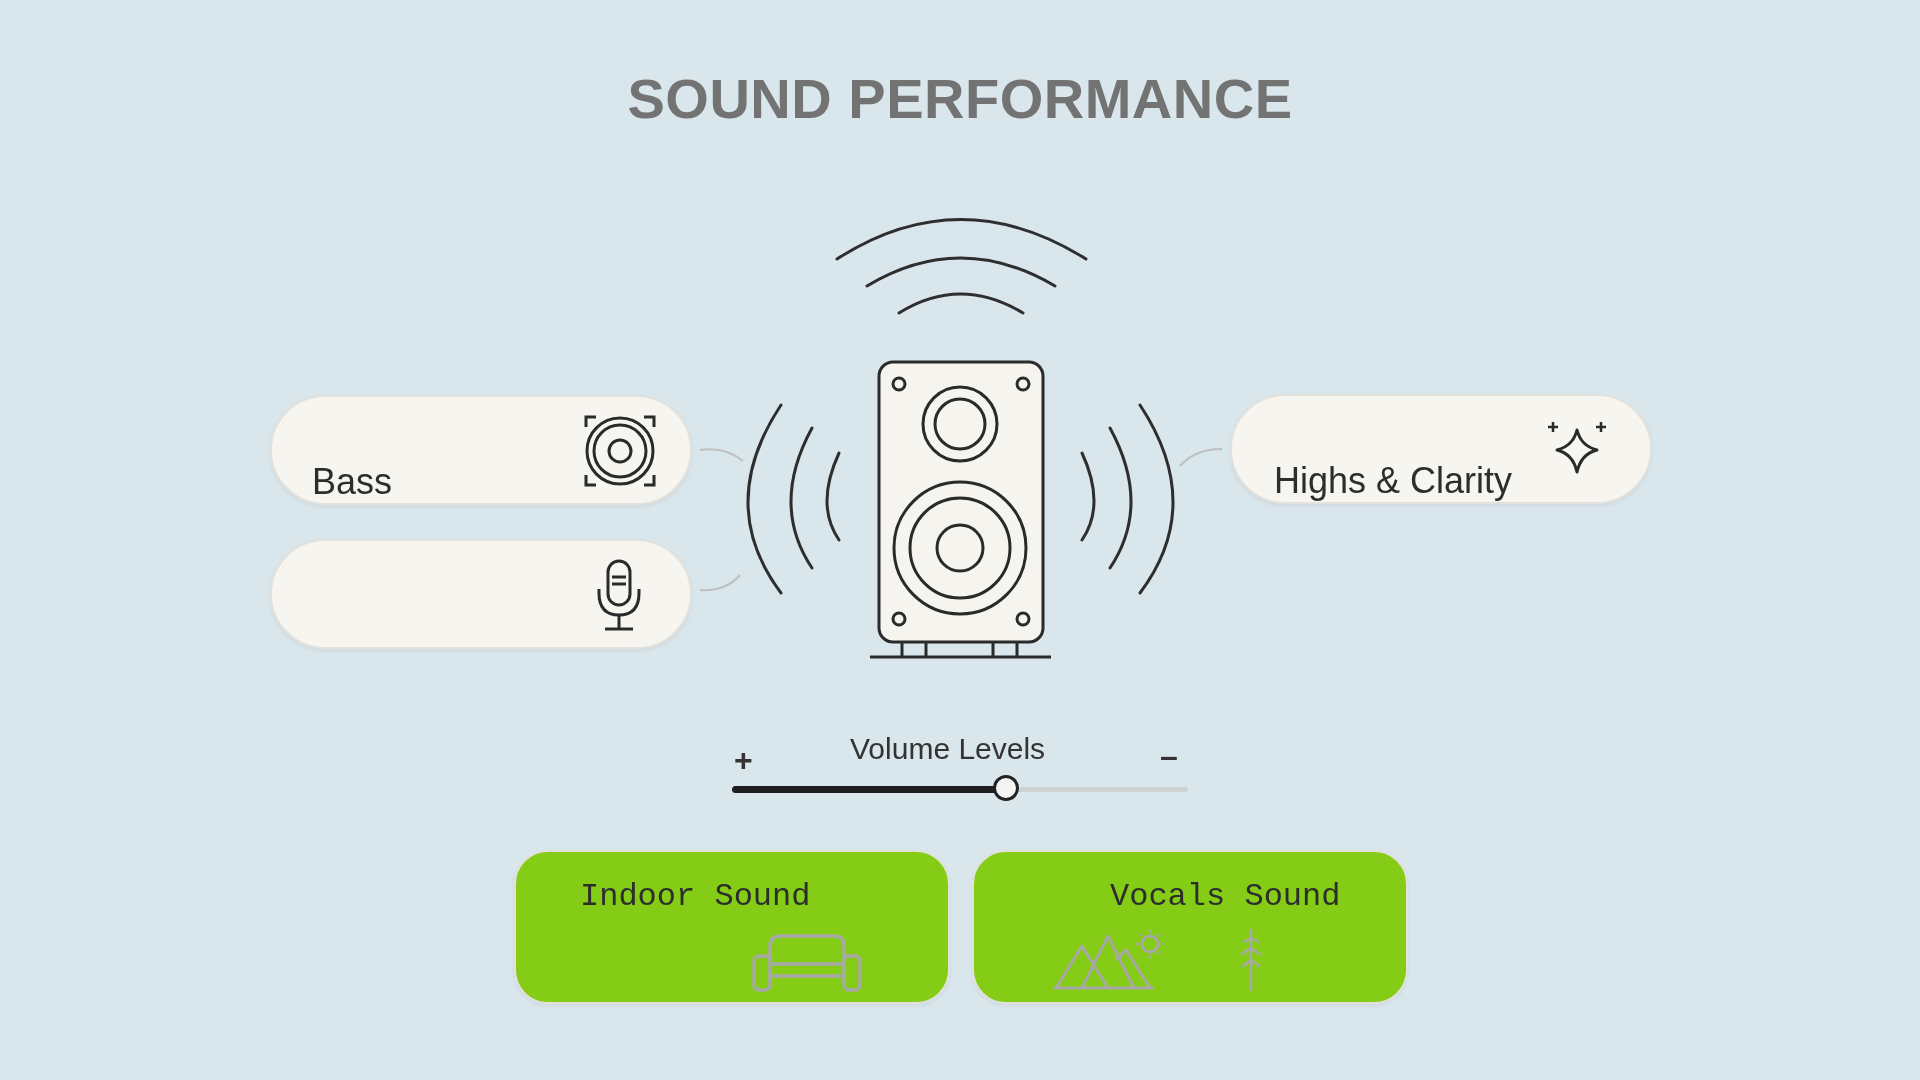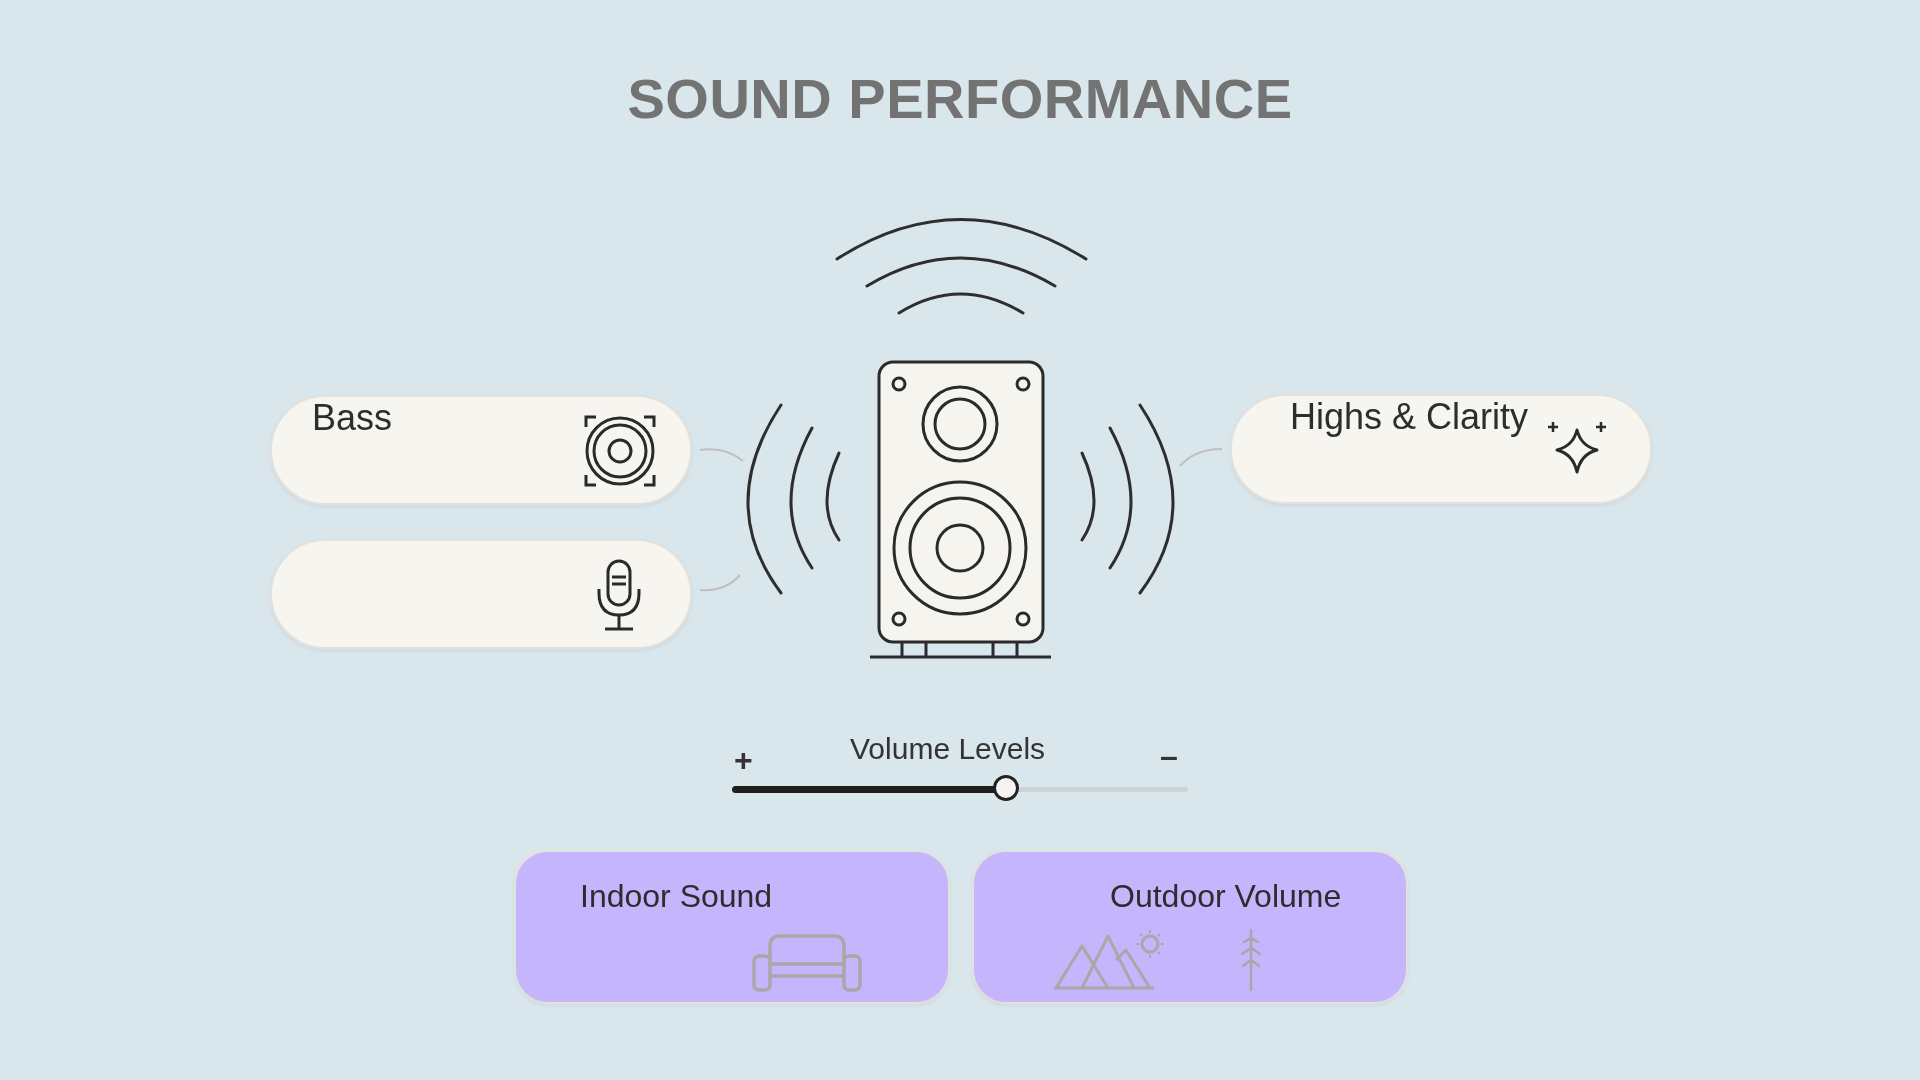--- a/index.html
+++ b/index.html
@@ -1,25 +1,25 @@
 <!DOCTYPE html>
 <html><head>
 <meta charset="utf-8">
 <style>
   html,body{margin:0;padding:0;}
   body{width:1920px;height:1080px;background:#d9e6ec;position:relative;overflow:hidden;
        font-family:"Liberation Sans","DejaVu Sans",sans-serif;color:#2b2b2b;}
   .title{position:absolute;left:0;width:1920px;top:66px;text-align:center;
          font-size:56px;font-weight:700;letter-spacing:0.5px;color:#737373;}
   .pill{position:absolute;background:#f7f5f0;border:2px solid #e3e1dc;border-radius:56px;
-        box-shadow:0 2px 4px rgba(0,0,0,0.06);box-sizing:border-box;display:flex;align-items:flex-start;}
+        box-shadow:0 2px 4px rgba(0,0,0,0.06);box-sizing:border-box;display:flex;align-items:flex-end;}
   .pill .label{font-size:36px;color:#2d2d2d;}
   .pill .icon{position:absolute;}
-  .card{position:absolute;background:#c4b5fd;border:2px solid #e3e1dc;border-radius:34px;
-        box-sizing:border-box;box-shadow:0 2px 4px rgba(0,0,0,0.05);}
+  .card{position:absolute;background:#84cc16;border:2px solid #e3e1dc;border-radius:34px;
+        box-sizing:border-box;box-shadow:0 2px 4px rgba(0,0,0,0.05);font-family:Liberation Mono, monospace;}
   .card .label{position:absolute;font-size:32px;color:#2d2d2d;}
   .vol-label{position:absolute;font-size:30px;color:#333;}
   .sym{position:absolute;font-size:32px;font-weight:700;color:#333;}
   svg{position:absolute;overflow:visible;}
 </style>
 </head>
 <body>
 
 <div class="title">SOUND PERFORMANCE</div>
 
@@ -84,21 +84,21 @@
       <line x1="18" y1="18" x2="32" y2="18"></line>
       <line x1="18" y1="25" x2="32" y2="25"></line>
       <path d="M5 30 V34 Q5 56 25 56 Q45 56 45 34 V30"></path>
       <line x1="25" y1="56" x2="25" y2="70"></line>
       <line x1="11" y1="70" x2="39" y2="70"></line>
     </g>
   </svg>
 </div>
 
 <div class="pill" style="left:1230px;top:394px;width:422px;height:110px;">
-  <span class="label" style="margin-left:58px;">Highs &amp; Clarity</span>
+  <span class="label" style="margin-left:42px;">Highs &amp; Clarity</span>
   <svg class="icon" style="left:315px;top:24px;width:64px;height:62px;">
     <g fill="none" stroke="#2a2a2a" stroke-width="3" stroke-linejoin="round">
       <path d="M30 10 Q34 26 50 30 Q34 34 30 52 Q26 34 10 30 Q26 26 30 10 Z"></path>
       <path d="M6 2 V12 M1 7 H11" stroke-width="2.5"></path>
       <path d="M54 2 V12 M49 7 H59" stroke-width="2.5"></path>
     </g>
   </svg>
 </div>
 
 <div class="vol-label" style="left:850px;top:732px;">Volume Levels</div>
@@ -117,21 +117,21 @@
       <path d="M18 30 V16 Q18 6 28 6 H82 Q92 6 92 16 V30"></path>
       <rect x="2" y="26" width="16" height="34" rx="5"></rect>
       <rect x="92" y="26" width="16" height="34" rx="5"></rect>
       <line x1="18" y1="34" x2="92" y2="34"></line>
       <line x1="18" y1="46" x2="92" y2="46"></line>
     </g>
   </svg>
 </div>
 
 <div class="card" style="left:972px;top:850px;width:436px;height:154px;">
-  <span class="label" style="left:136px;top:26px;">Outdoor Volume</span>
+  <span class="label" style="left:136px;top:26px;">Vocals Sound</span>
   <svg style="left:80px;top:74px;width:140px;height:72px;">
     <g fill="none" stroke="#a8a8a8" stroke-width="3" stroke-linejoin="round">
       <path d="M2 62 L28 20 L54 62"></path>
       <path d="M28 62 L54 10 L80 62"></path>
       <path d="M62 34 L72 24 L96 62"></path>
       <line x1="0" y1="62" x2="100" y2="62"></line>
       <circle cx="96" cy="18" r="8"></circle>
       <path d="M96 4 V7 M96 29 V32 M82 18 H85 M107 18 H110 M86 8 L88 10 M104 26 L106 28 M106 8 L104 10" stroke-width="2"></path>
     </g>
   </svg>

